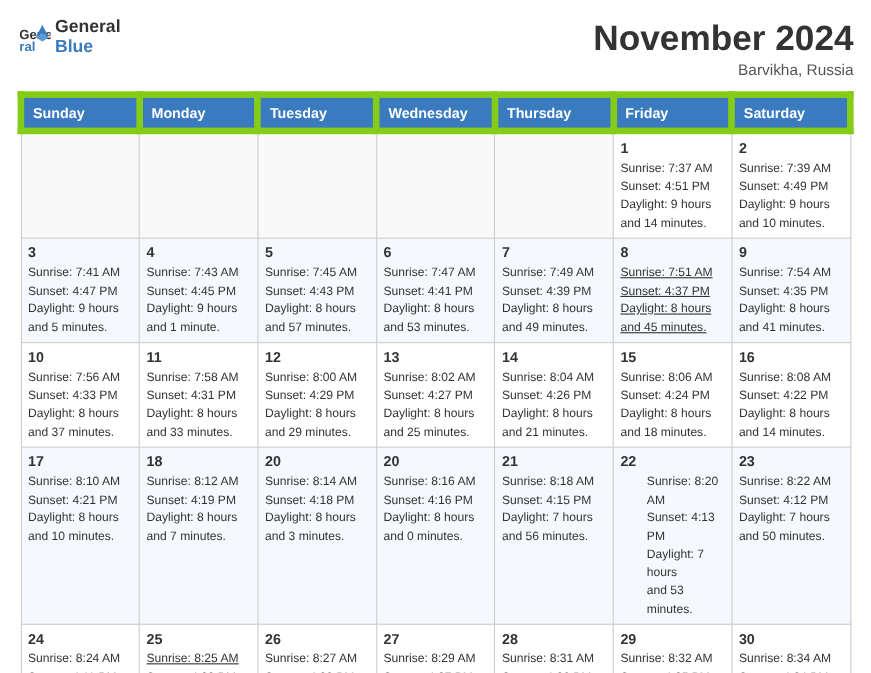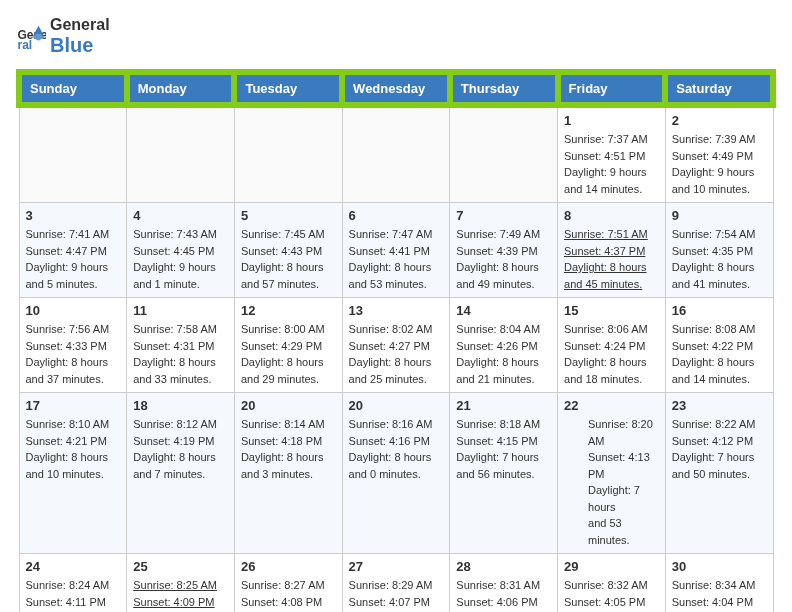--- a/index.html
+++ b/index.html
@@ -85,22 +85,26 @@
 <div class="header">
   <div class="logo">
     <svg class="logo-icon" viewBox="0 0 40 40">
       <text x="2" y="22" font-size="16" font-weight="bold" fill="#333">Gene</text>
       <text x="2" y="36" font-size="16" font-weight="bold" fill="#3a7abf">ral</text>
       <polygon points="30,5 38,20 30,15 22,20" fill="#3a7abf"></polygon>
       <polygon points="30,15 38,20 30,25 22,20" fill="#5a9ad5"></polygon>
     </svg>
     <div>
       <div style="font-size:16px; font-weight:bold; color:#333;">General</div>
-      <div style="font-size:20px; font-weight:bold; color:#3a7abf;">Blue</div>
+      <div style="font-size:16px; font-weight:bold; color:#3a7abf;">Blue</div>
     </div>
+  </div>
+  <div class="title-block">
+    <div class="month-title">November 2024</div>
+    <div class="location">Barvikha, Russia</div>
   </div>
 </div>
 
 <table class="calendar">
   <thead>
     <tr id="weekday-header">
     <th>Sunday</th>
         <th>Monday</th>
         <th>Tuesday</th>
         <th>Wednesday</th>

